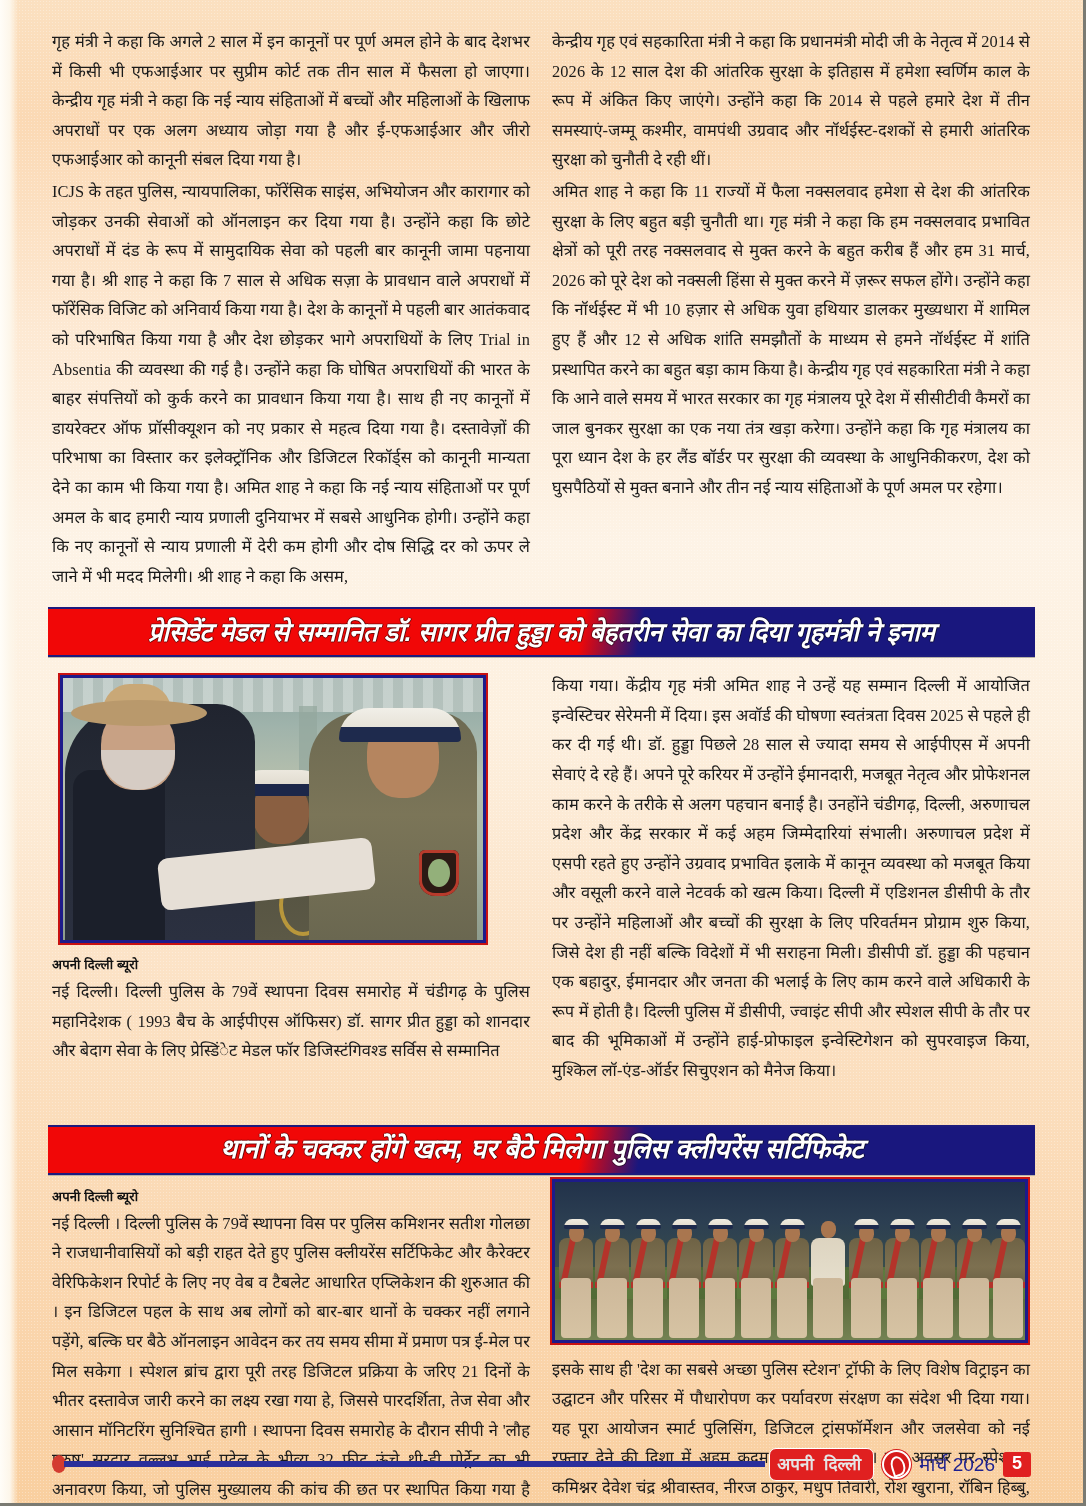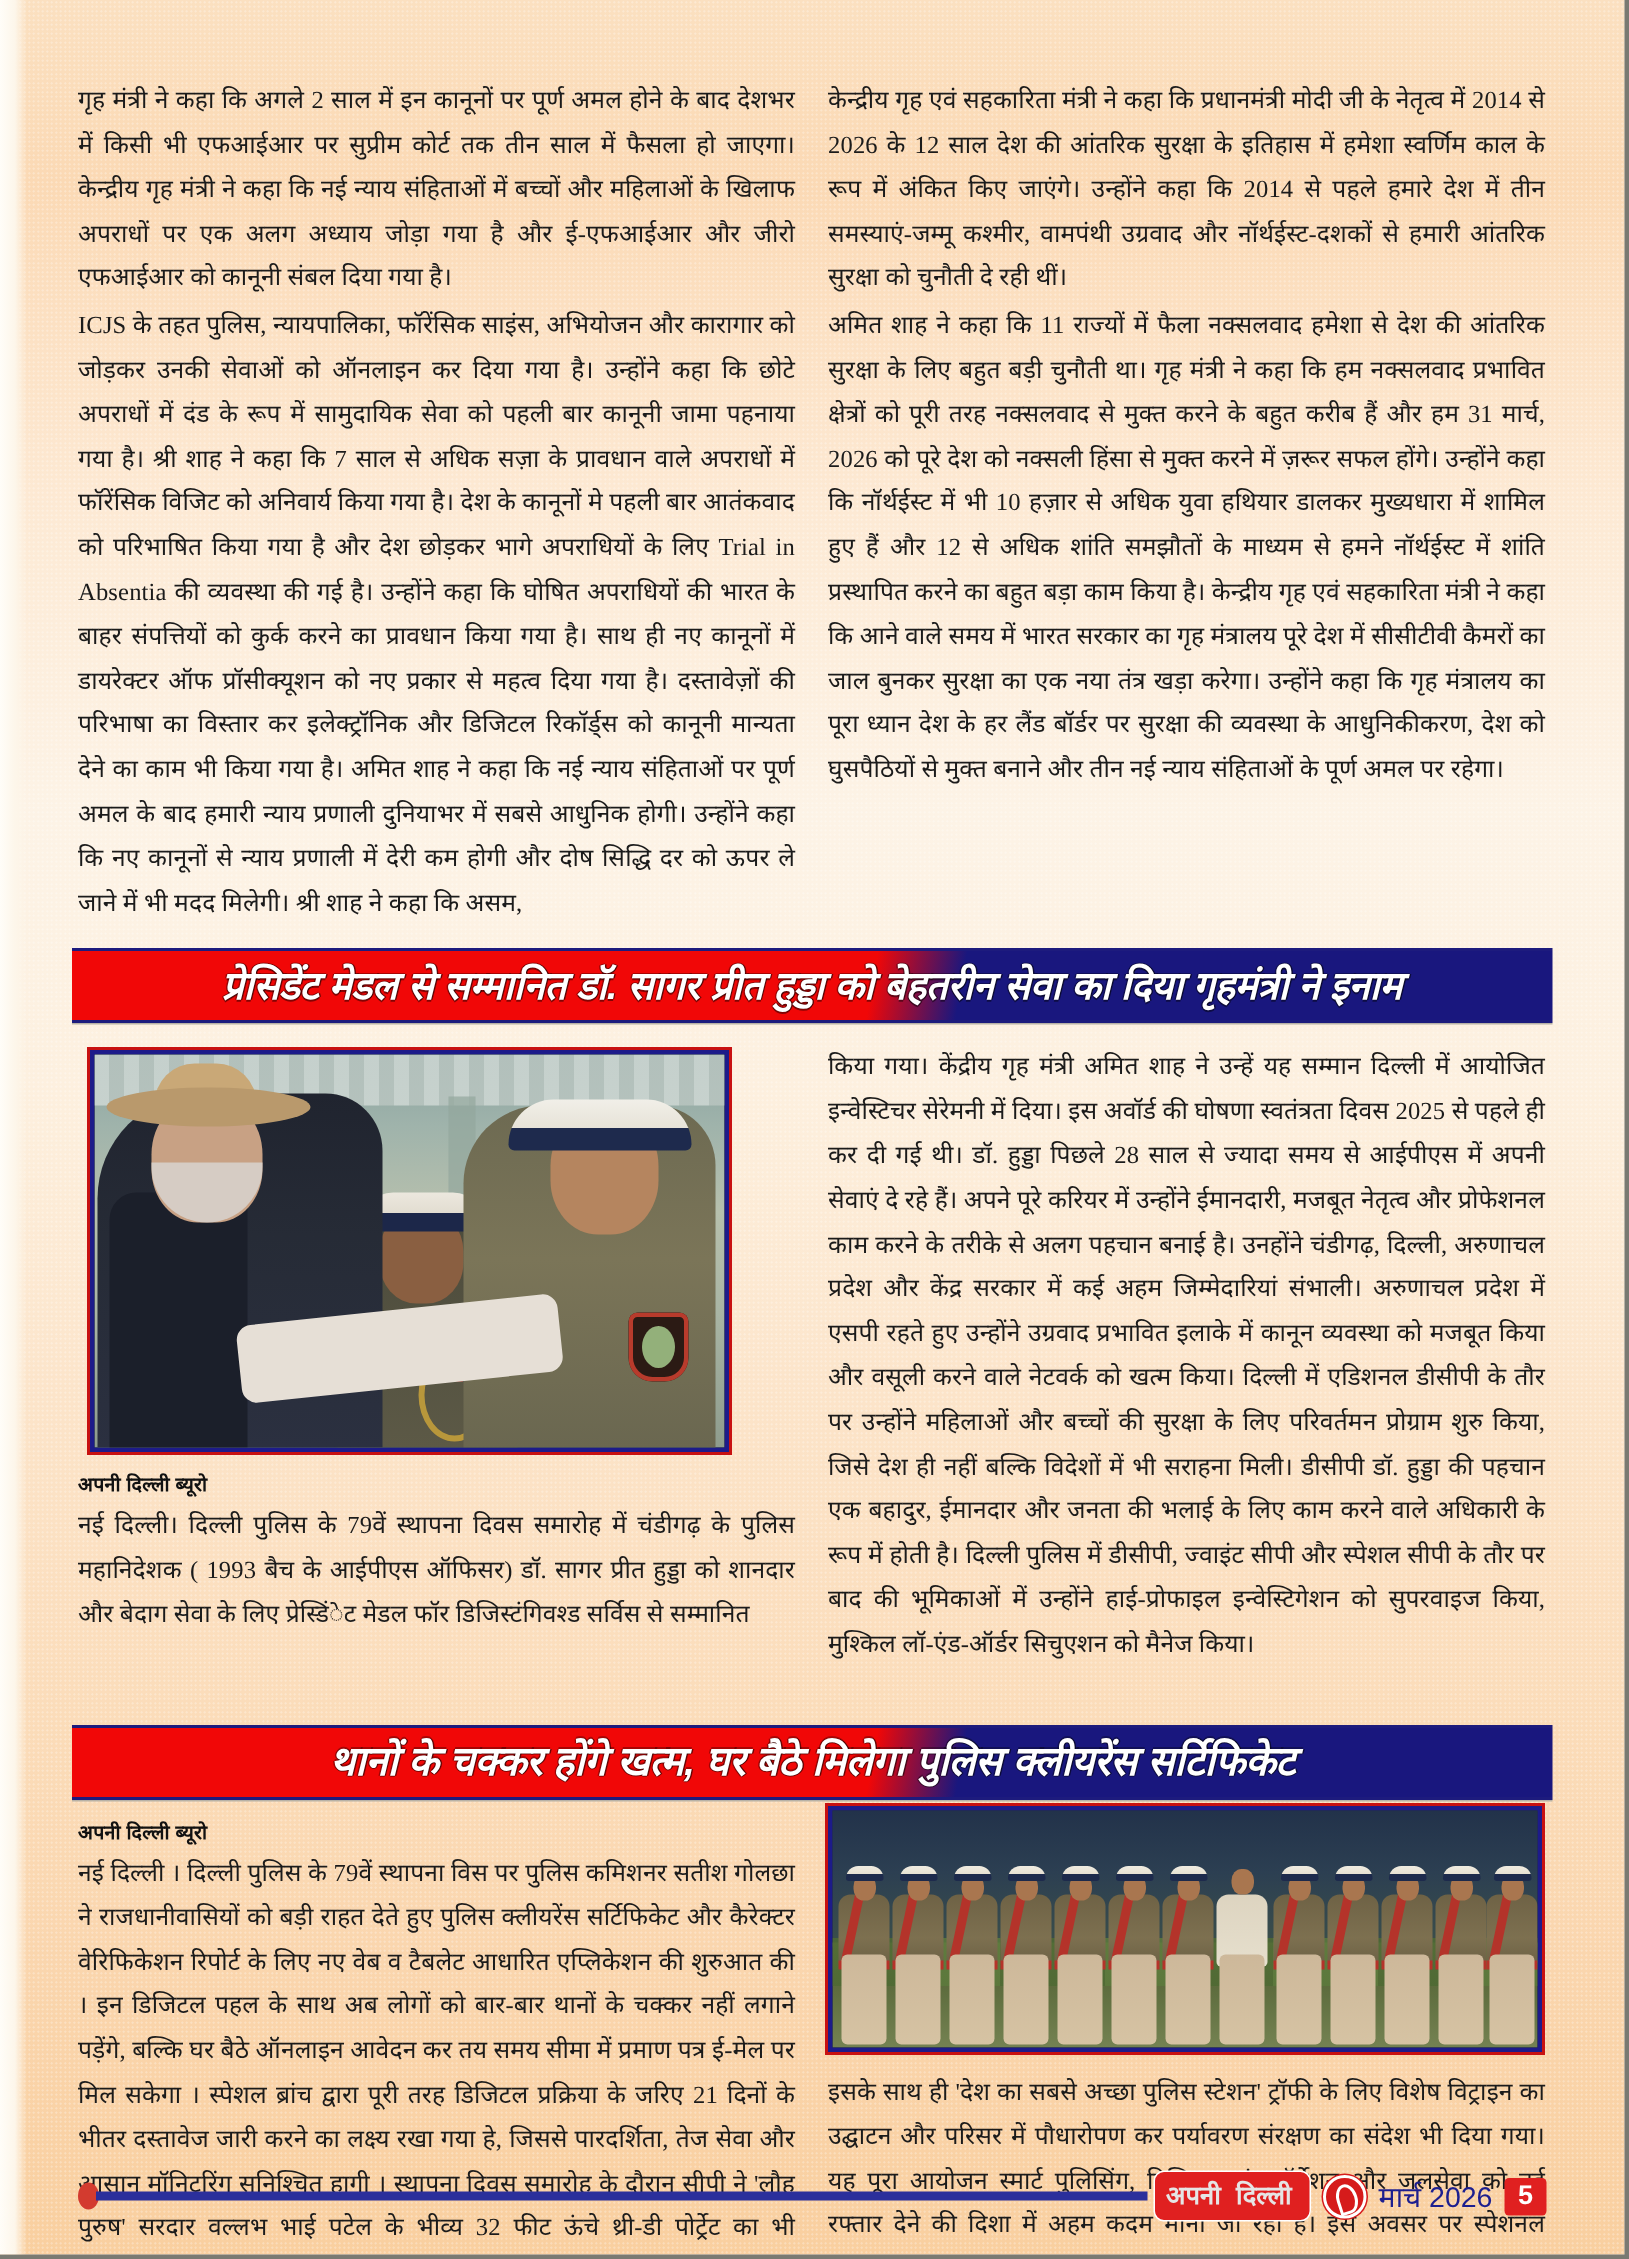--- a/index.html
+++ b/index.html
@@ -205,21 +205,21 @@
     font-weight:700;font-size:18px;
     padding:1px 9px 3px 9px;border-radius:3px;
   }
 </style>
 </head>
 <body>
 
 <div class="page">
   <div class="content">
 
-    <div class="cols" style="padding-top:52px;">
+    <div class="cols" style="padding-top:27px;">
       <div class="col">
         <p class="body">गृह मंत्री ने कहा कि अगले 2 साल में इन कानूनों पर पूर्ण अमल होने के बाद देशभर में किसी भी एफआईआर पर सुप्रीम कोर्ट तक तीन साल में फैसला हो जाएगा। केन्द्रीय गृह मंत्री ने कहा कि नई न्याय संहिताओं में बच्चों और महिलाओं के खिलाफ अपराधों पर एक अलग अध्याय जोड़ा गया है और ई-एफआईआर और जीरो एफआईआर को कानूनी संबल दिया गया है।</p>
         <p class="body">ICJS के तहत पुलिस, न्यायपालिका, फॉरेंसिक साइंस, अभियोजन और कारागार को जोड़कर उनकी सेवाओं को ऑनलाइन कर दिया गया है। उन्होंने कहा कि छोटे अपराधों में दंड के रूप में सामुदायिक सेवा को पहली बार कानूनी जामा पहनाया गया है। श्री शाह ने कहा कि 7 साल से अधिक सज़ा के प्रावधान वाले अपराधों में फॉरेंसिक विजिट को अनिवार्य किया गया है। देश के कानूनों मे पहली बार आतंकवाद को परिभाषित किया गया है और देश छोड़कर भागे अपराधियों के लिए Trial in Absentia की व्यवस्था की गई है। उन्होंने कहा कि घोषित अपराधियों की भारत के बाहर संपत्तियों को कुर्क करने का प्रावधान किया गया है। साथ ही नए कानूनों में डायरेक्टर ऑफ प्रॉसीक्यूशन को नए प्रकार से महत्व दिया गया है। दस्तावेज़ों की परिभाषा का विस्तार कर इलेक्ट्रॉनिक और डिजिटल रिकॉर्ड्स को कानूनी मान्यता देने का काम भी किया गया है। अमित शाह ने कहा कि नई न्याय संहिताओं पर पूर्ण अमल के बाद हमारी न्याय प्रणाली दुनियाभर में सबसे आधुनिक होगी। उन्होंने कहा कि नए कानूनों से न्याय प्रणाली में देरी कम होगी और दोष सिद्धि दर को ऊपर ले जाने में भी मदद मिलेगी। श्री शाह ने कहा कि असम,</p>
       </div>
       <div class="col">
         <p class="body">केन्द्रीय गृह एवं सहकारिता मंत्री ने कहा कि प्रधानमंत्री मोदी जी के नेतृत्व में 2014 से 2026 के 12 साल देश की आंतरिक सुरक्षा के इतिहास में हमेशा स्वर्णिम काल के रूप में अंकित किए जाएंगे। उन्होंने कहा कि 2014 से पहले हमारे देश में तीन समस्याएं-जम्मू कश्मीर, वामपंथी उग्रवाद और नॉर्थईस्ट-दशकों से हमारी आंतरिक सुरक्षा को चुनौती दे रही थीं।</p>
         <p class="body">अमित शाह ने कहा कि 11 राज्यों में फैला नक्सलवाद हमेशा से देश की आंतरिक सुरक्षा के लिए बहुत बड़ी चुनौती था। गृह मंत्री ने कहा कि हम नक्सलवाद प्रभावित क्षेत्रों को पूरी तरह नक्सलवाद से मुक्त करने के बहुत करीब हैं और हम 31 मार्च, 2026 को पूरे देश को नक्सली हिंसा से मुक्त करने में ज़रूर सफल होंगे। उन्होंने कहा कि नॉर्थईस्ट में भी 10 हज़ार से अधिक युवा हथियार डालकर मुख्यधारा में शामिल हुए हैं और 12 से अधिक शांति समझौतों के माध्यम से हमने नॉर्थईस्ट में शांति प्रस्थापित करने का बहुत बड़ा काम किया है। केन्द्रीय गृह एवं सहकारिता मंत्री ने कहा कि आने वाले समय में भारत सरकार का गृह मंत्रालय पूरे देश में सीसीटीवी कैमरों का जाल बुनकर सुरक्षा का एक नया तंत्र खड़ा करेगा। उन्होंने कहा कि गृह मंत्रालय का पूरा ध्यान देश के हर लैंड बॉर्डर पर सुरक्षा की व्यवस्था के आधुनिकीकरण, देश को घुसपैठियों से मुक्त बनाने और तीन नई न्याय संहिताओं के पूर्ण अमल पर रहेगा।</p>
       </div>
     </div>
 

